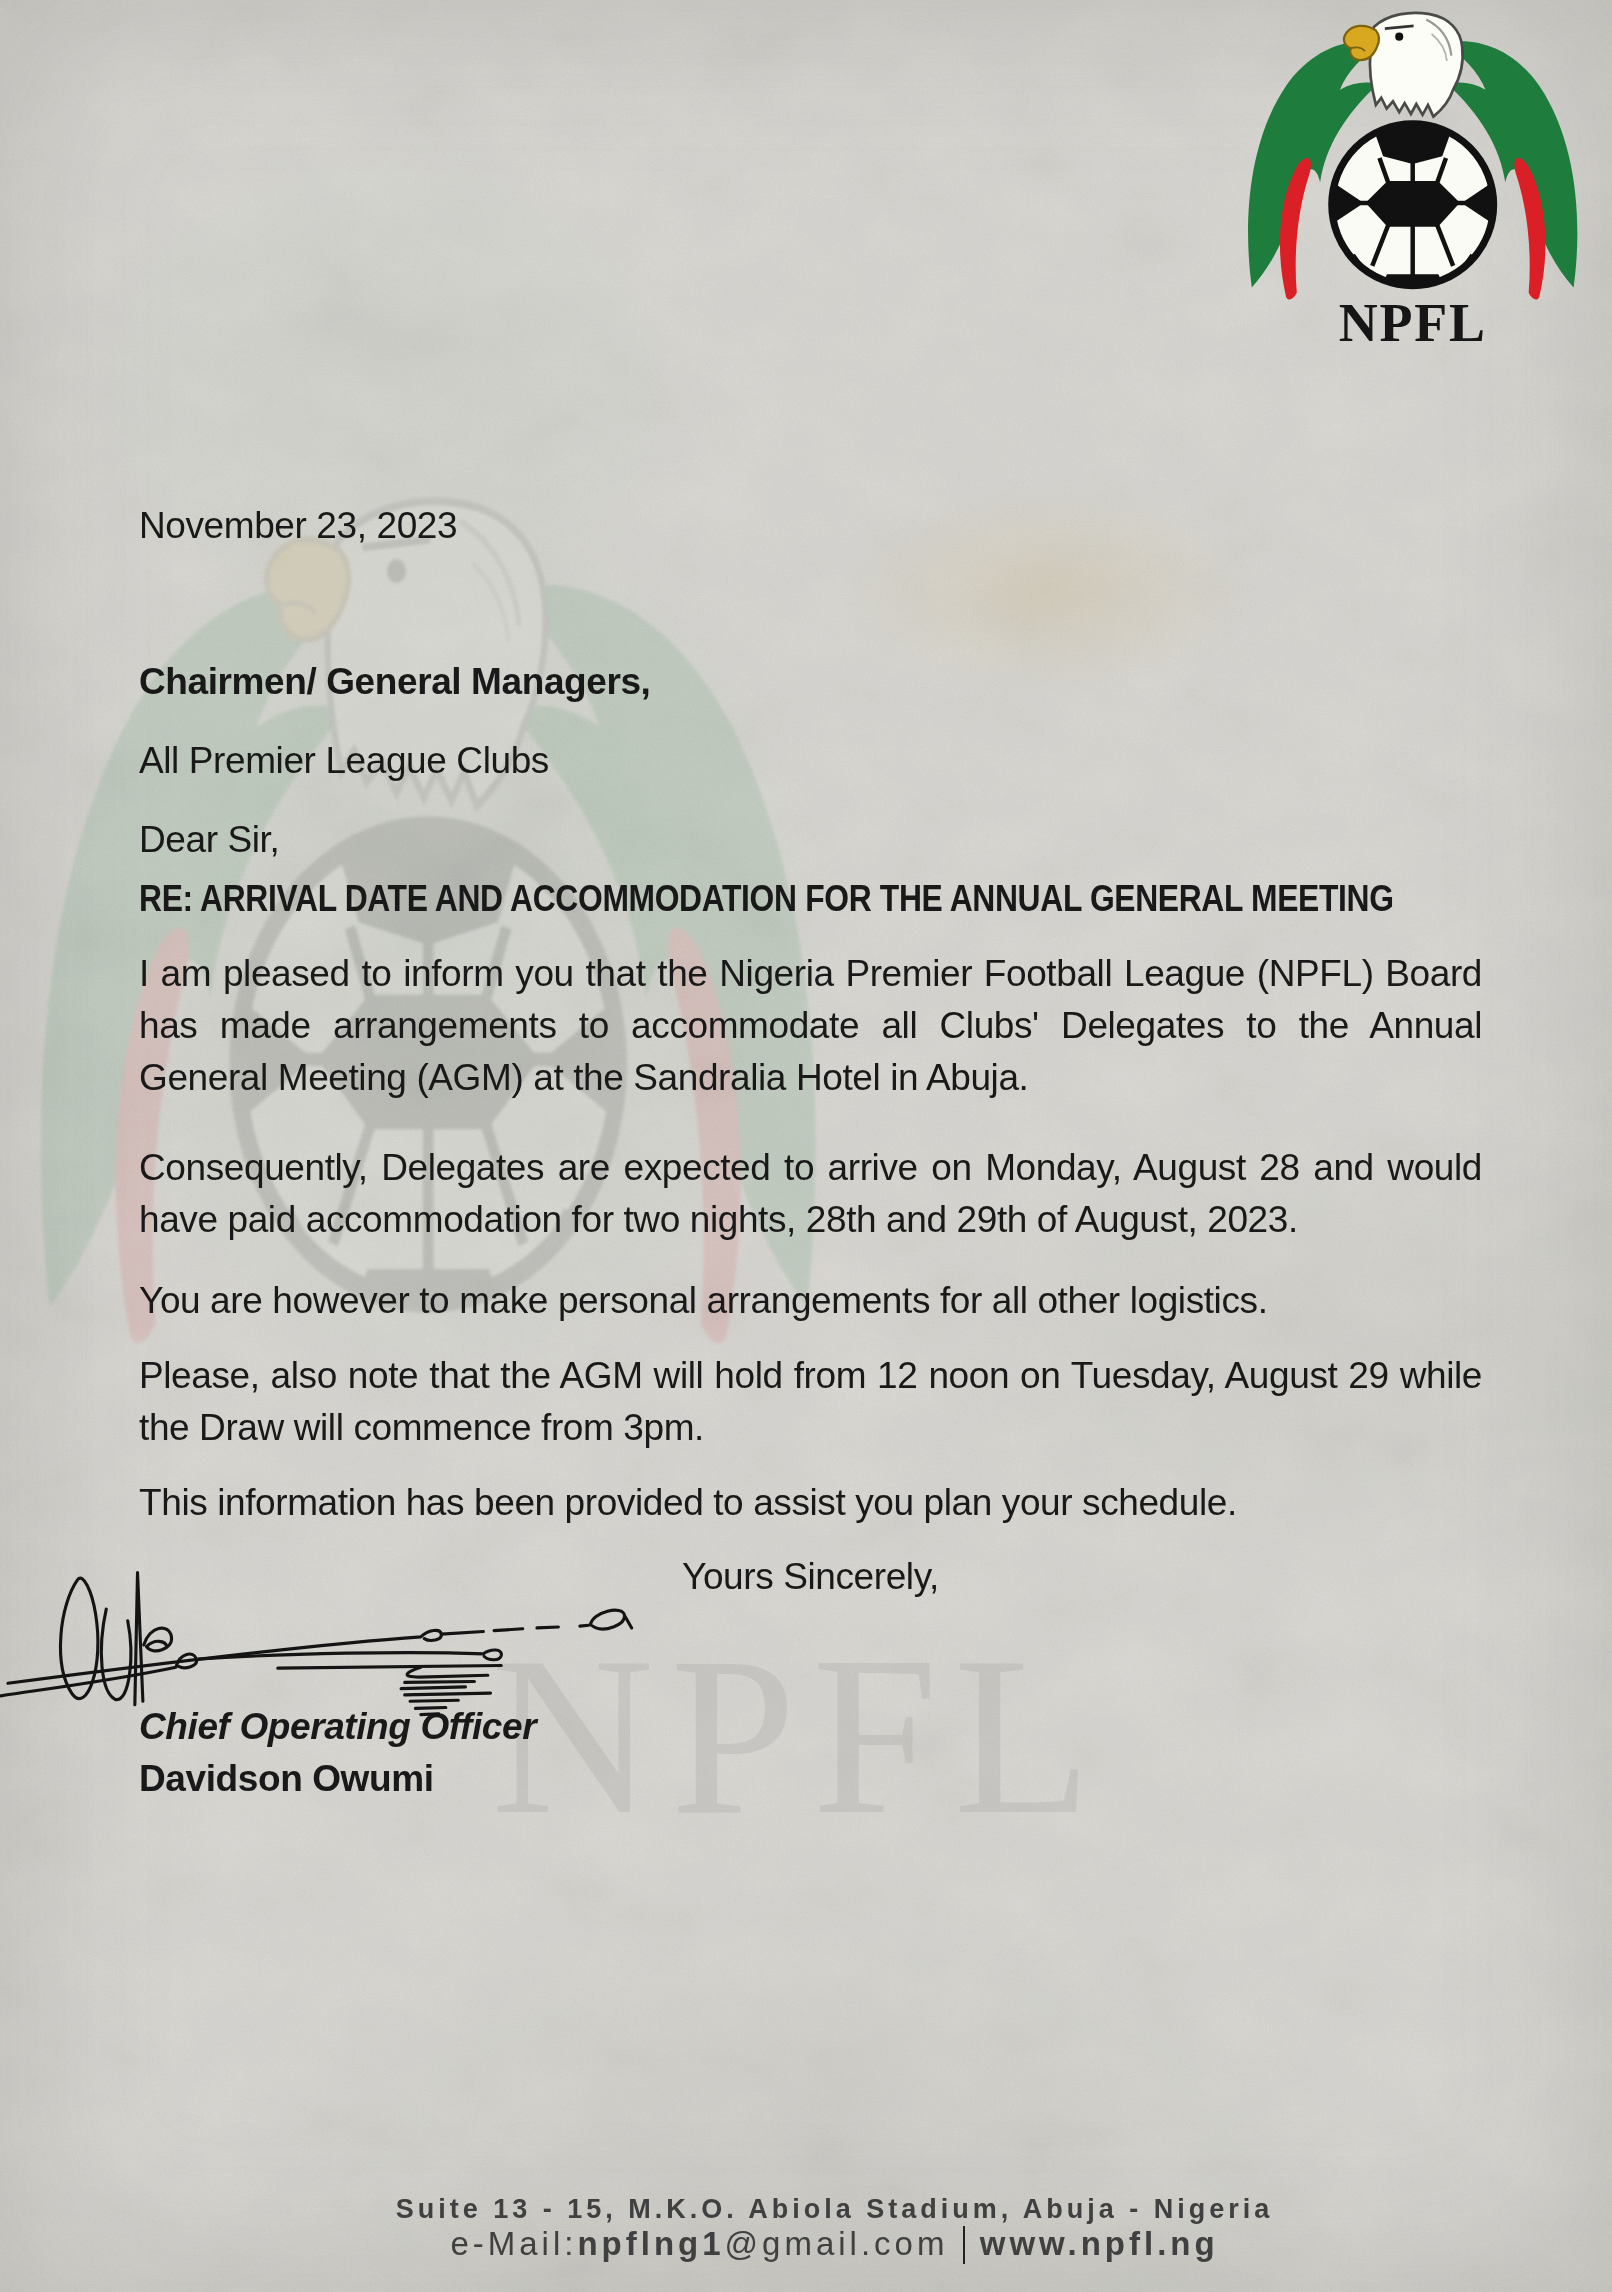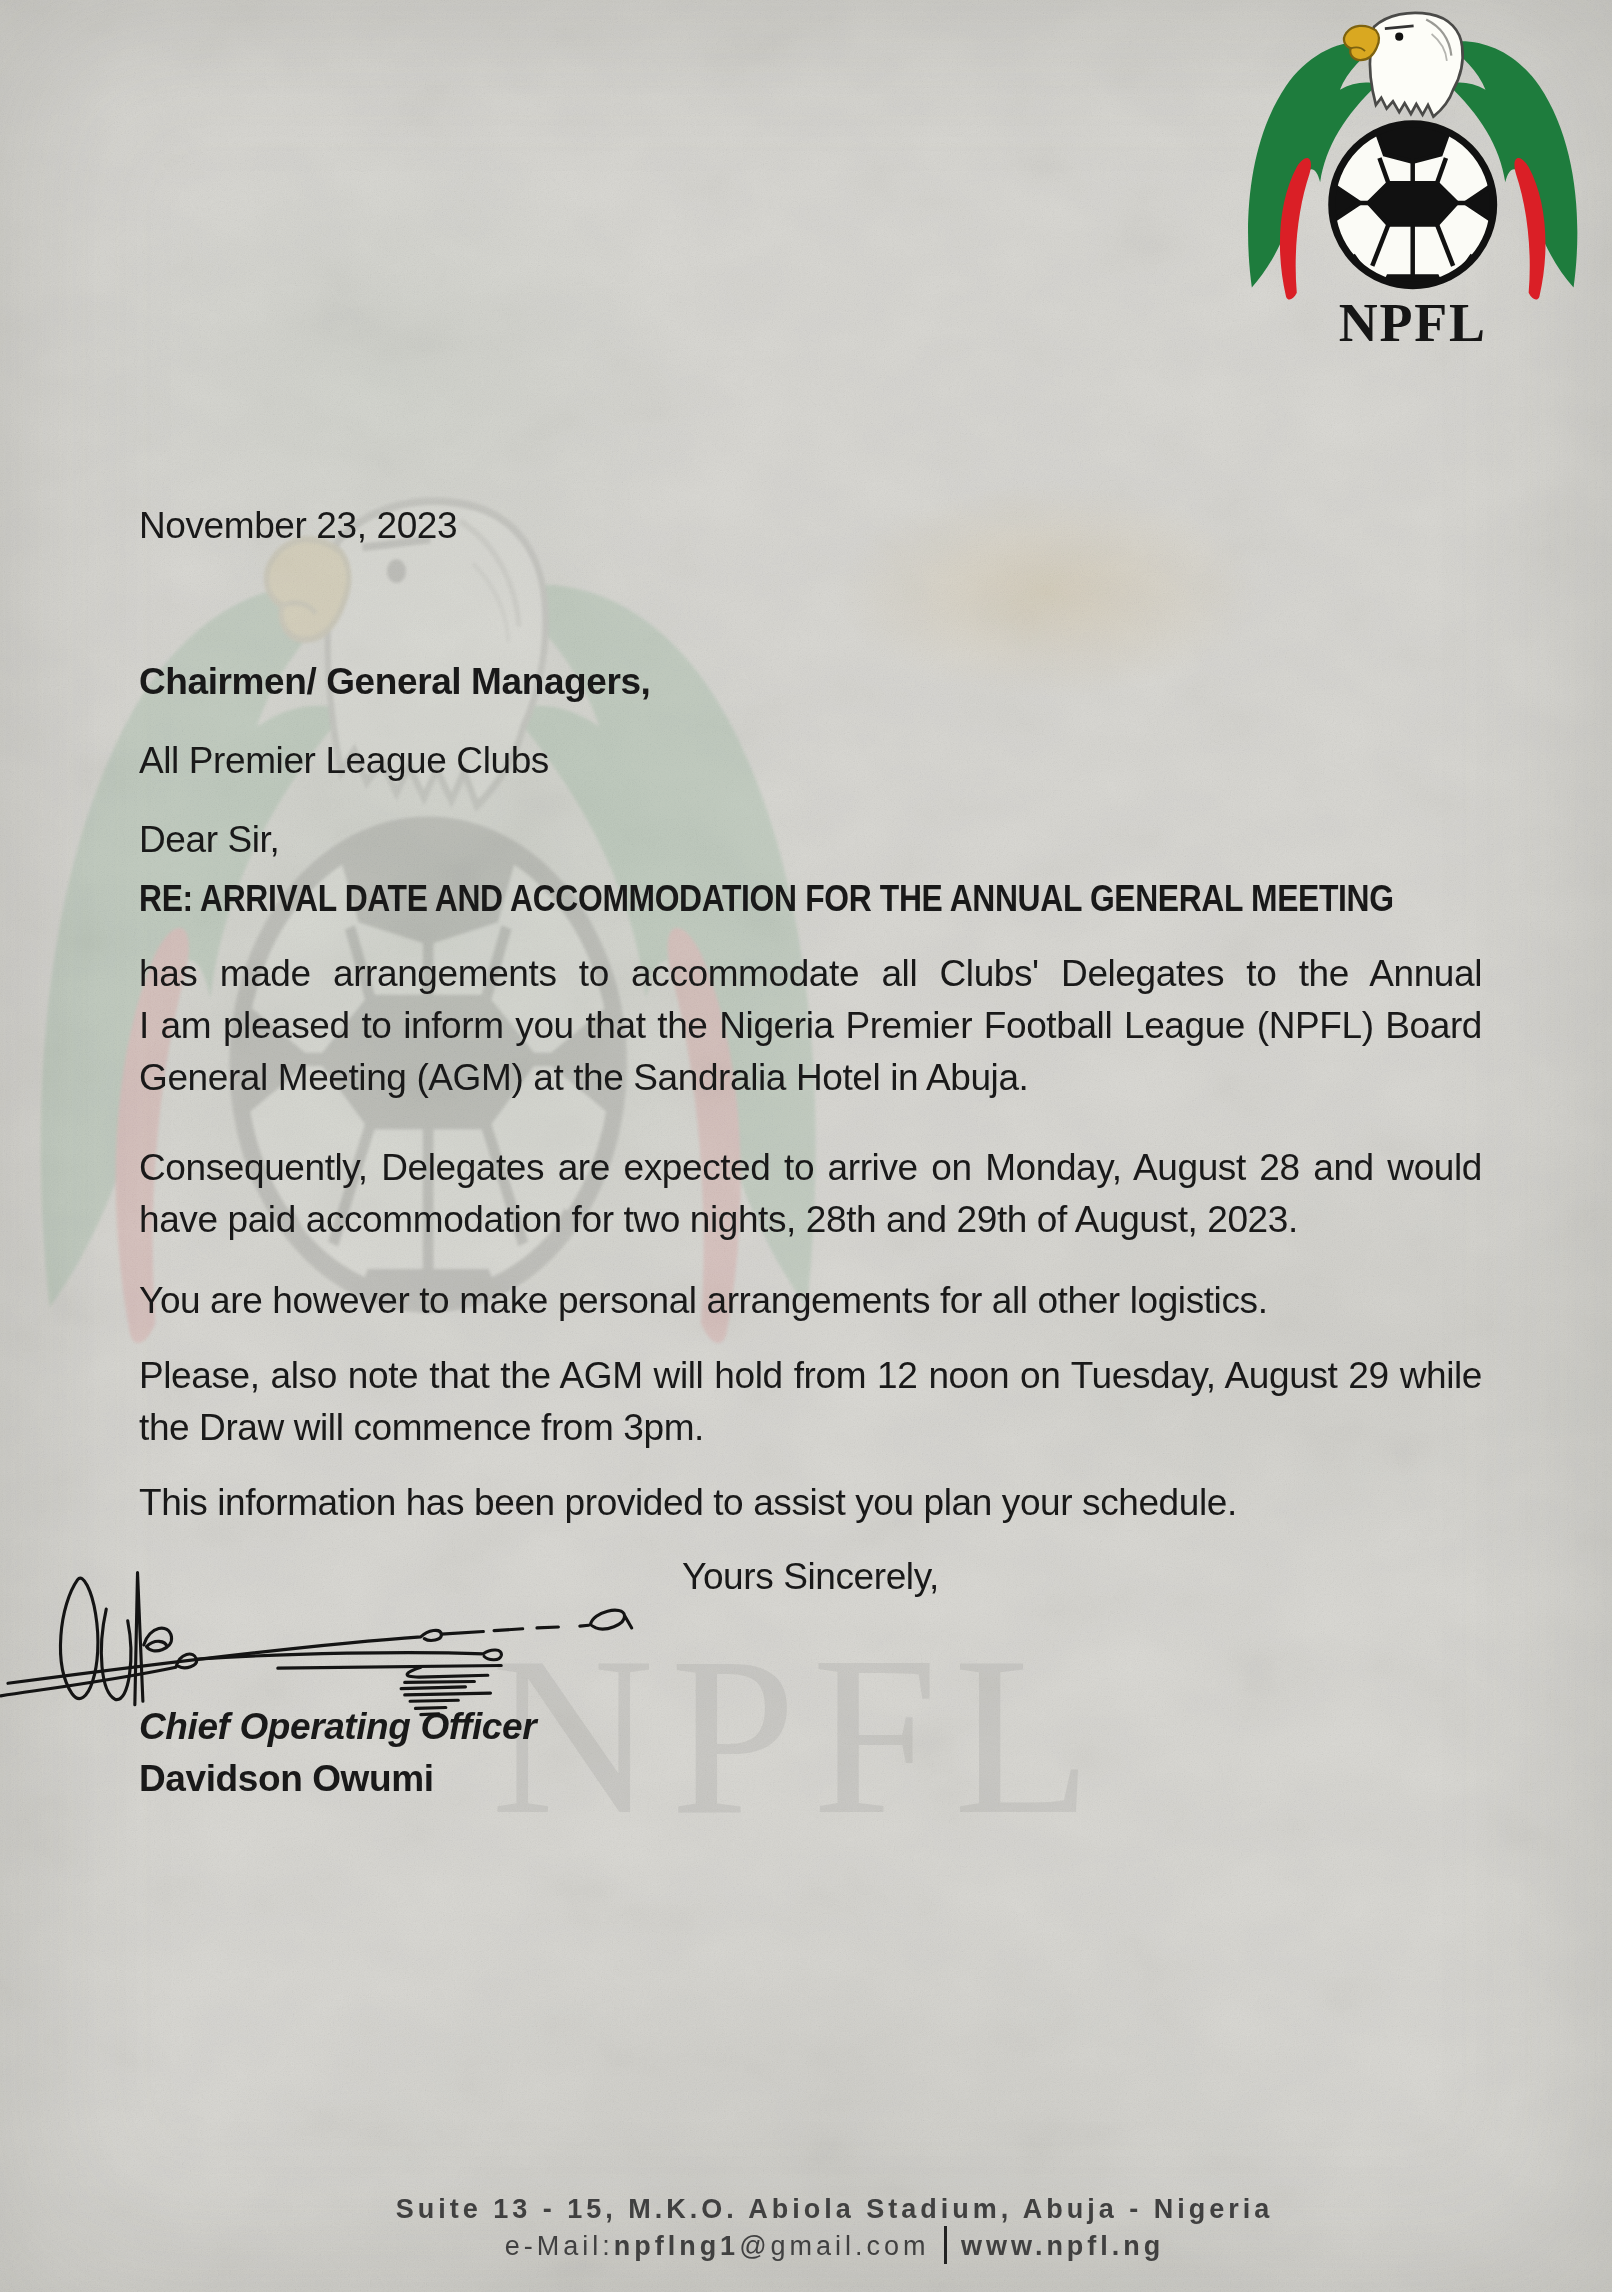--- a/index.html
+++ b/index.html
@@ -52,21 +52,21 @@
   .jl{display:block;text-align:justify;text-align-last:justify;}
   .ll{display:block;}
   
   .signature{position:absolute;left:0;top:1560px;width:645px;height:168px;pointer-events:none;}
   
   .footer{
     position:absolute;left:0;top:2192px;width:1613px;box-sizing:border-box;
     padding-left:56px;text-align:center;color:#404040;
   }
   .footer-line1{font-size:27px;font-weight:bold;letter-spacing:4px;line-height:34px;}
-  .footer-line2{font-size:27px;letter-spacing:4px;line-height:34px;font-weight:normal;}
+  .footer-line2{font-size:33px;letter-spacing:4px;line-height:34px;font-weight:normal;}
   .footer-line2 .strong{font-weight:bold;}
   .footer-line2 .bar{display:inline-block;width:2.7px;height:38px;background:#222;margin:0 14.3px;vertical-align:-9px;}
   .hidden-defs{position:absolute;width:0;height:0;overflow:hidden;}
 </style>
 </head>
 <body>
 
 <div class="page">
 
   <svg class="hidden-defs" aria-hidden="true">
@@ -142,22 +142,22 @@
   </header>
 
   <main class="content">
     <p class="date">November 23, 2023</p>
     <p class="bold p-recipient">Chairmen/ General Managers,</p>
     <p class="p-org">All Premier League Clubs</p>
     <p class="p-salutation">Dear Sir,</p>
     <p class="p-subject"><span class="subject-inner">RE: ARRIVAL DATE AND ACCOMMODATION FOR THE ANNUAL GENERAL MEETING</span></p>
 
     <p class="p-body1">
+      <span class="jl">I am pleased to inform you that the Nigeria Premier Football League (NPFL) Board</span>
       <span class="jl">has made arrangements to accommodate all Clubs' Delegates to the Annual</span>
-      <span class="jl">I am pleased to inform you that the Nigeria Premier Football League (NPFL) Board</span>
       <span class="ll">General Meeting (AGM) at the Sandralia Hotel in Abuja.</span>
     </p>
     <p class="p-body2">
       <span class="jl">Consequently, Delegates are expected to arrive on Monday, August 28 and would</span>
       <span class="ll">have paid accommodation for two nights, 28th and 29th of August, 2023.</span>
     </p>
     <p class="p-body3">You are however to make personal arrangements for all other logistics.</p>
     <p class="p-body4">
       <span class="jl">Please, also note that the AGM will hold from 12 noon on Tuesday, August 29 while</span>
       <span class="ll">the Draw will commence from 3pm.</span>

